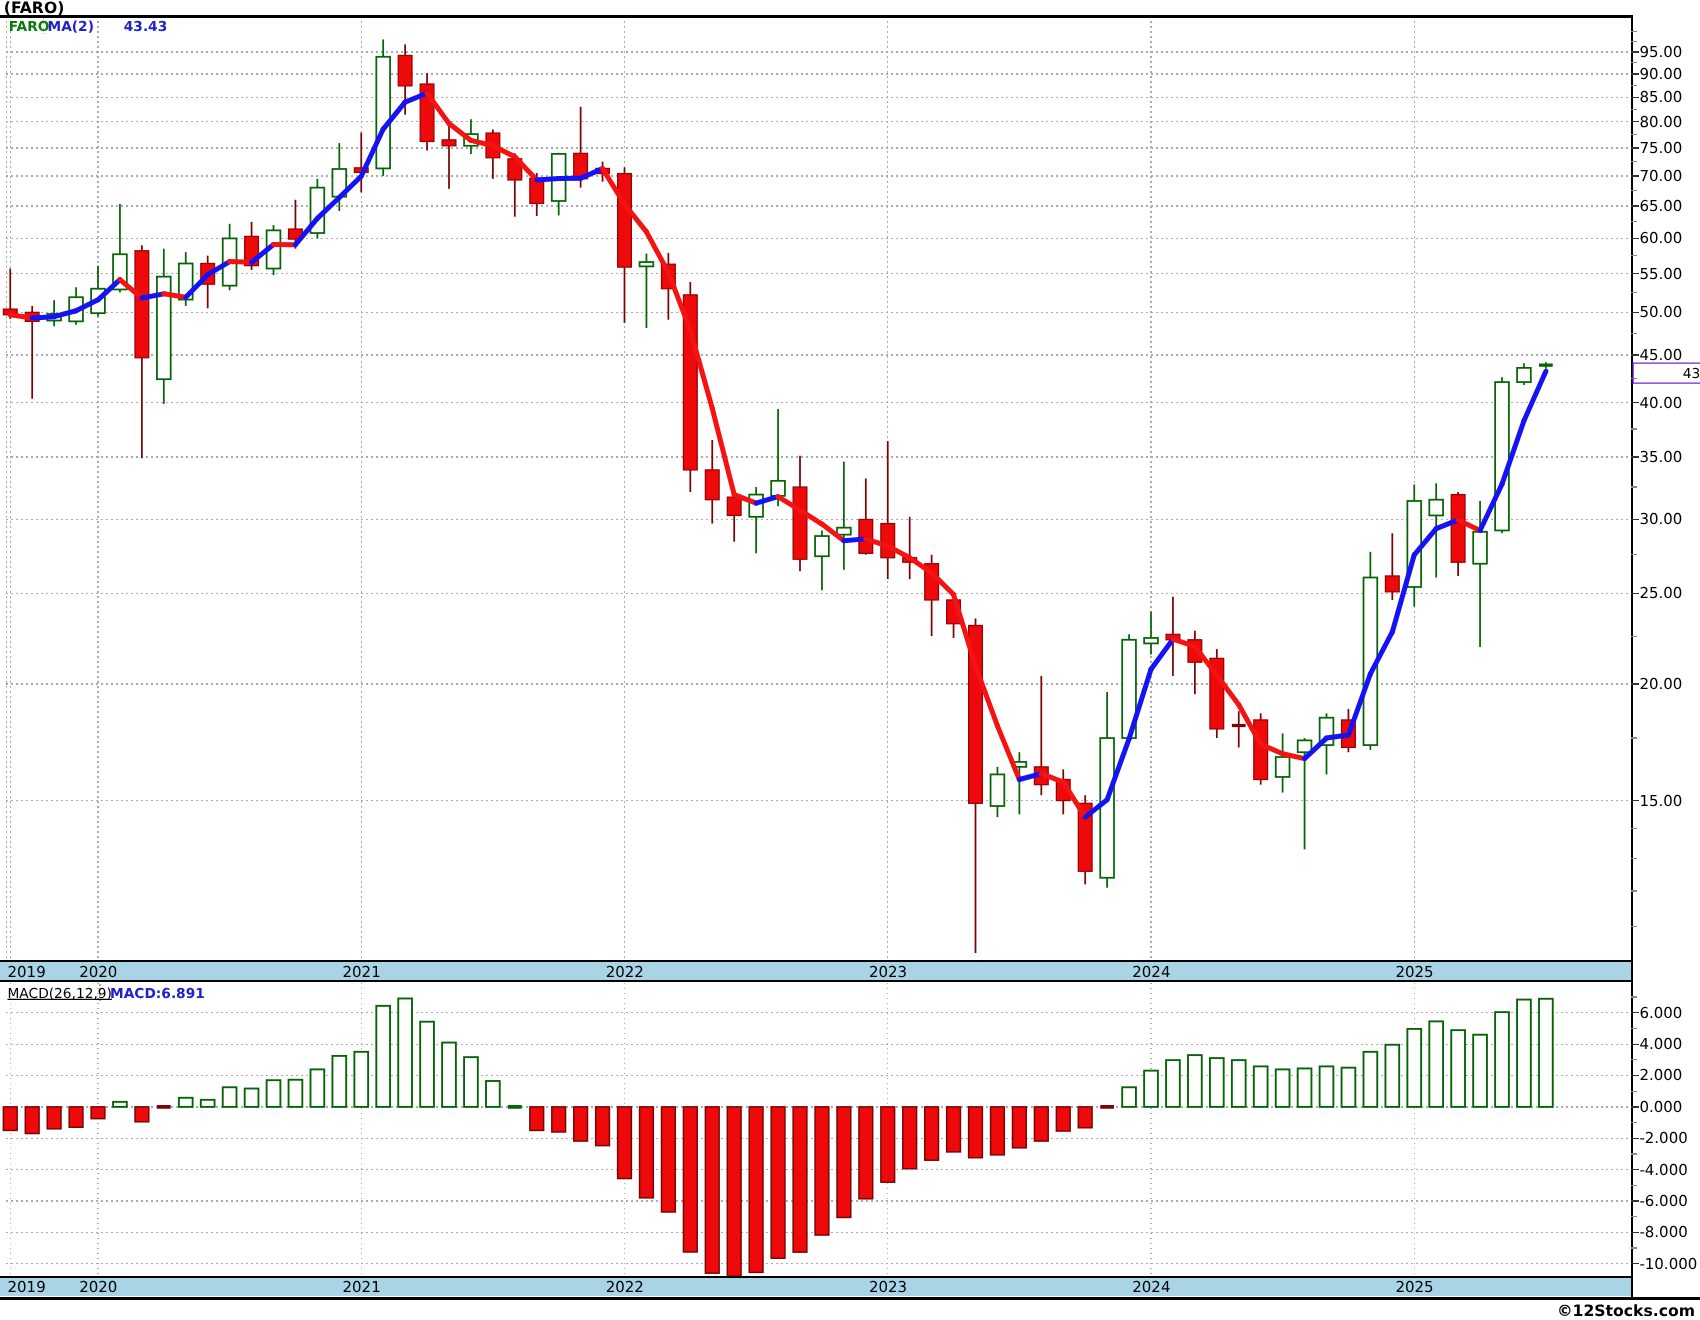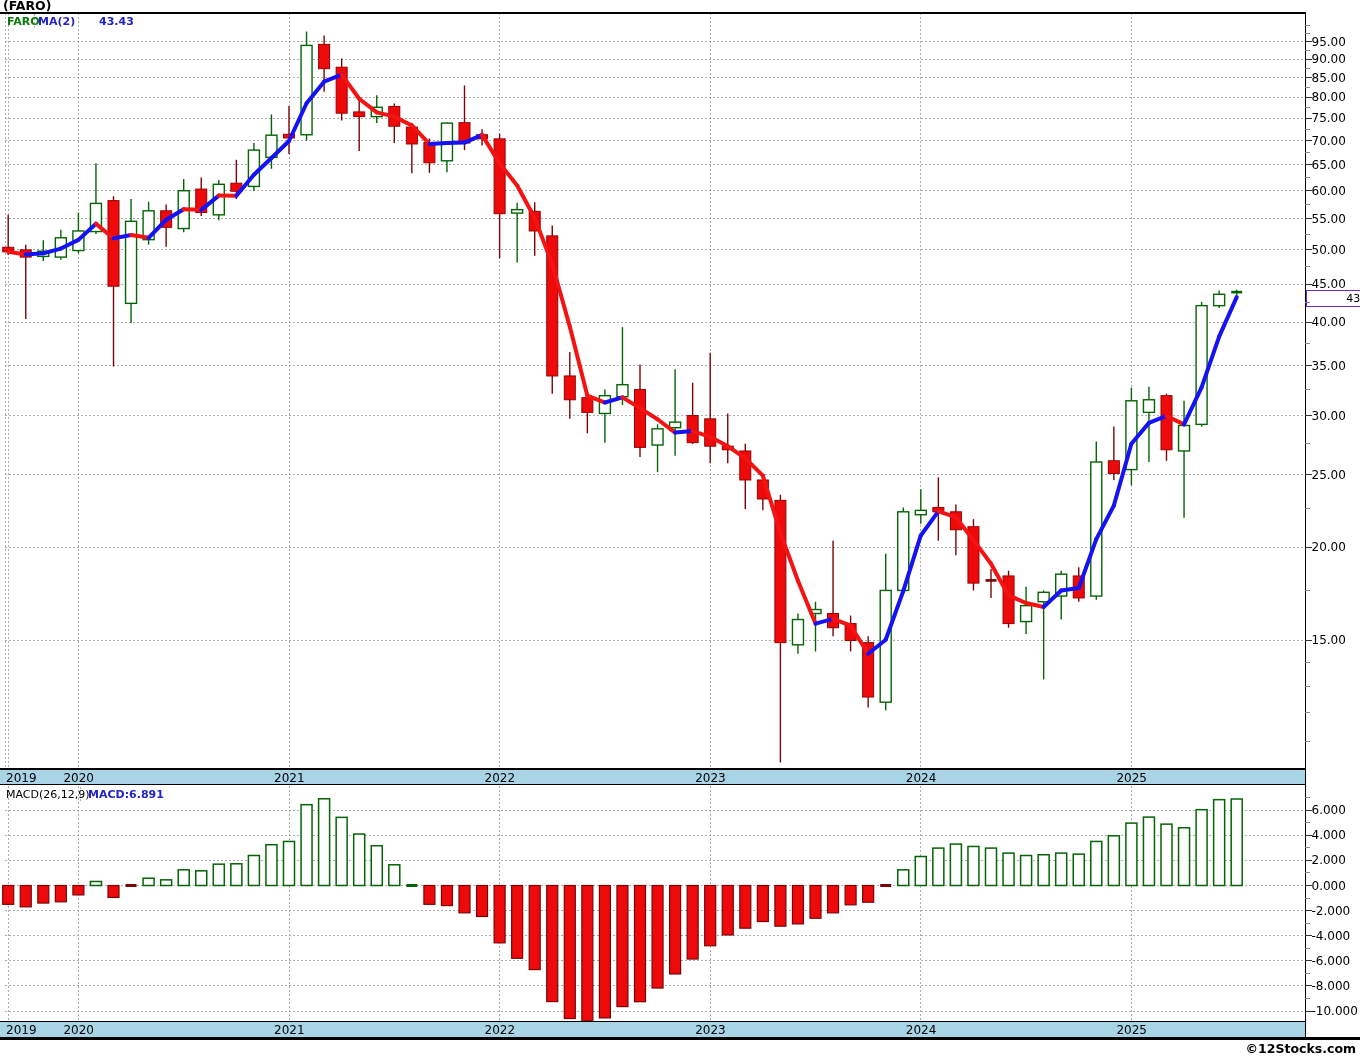--- a/index.html
+++ b/index.html
@@ -6,21 +6,21 @@
     font-family:"DejaVu Sans","Liberation Sans",sans-serif;}
   #stage{position:relative;width:1360px;height:1056px;}
   #chart-svg{position:absolute;left:0;top:0;}
   .ov{position:absolute;white-space:nowrap;}
   #page-title{left:3px;top:-2px;font-size:12.5px;font-weight:bold;color:#000;}
   .lg{top:15px;font-size:11px;font-weight:bold;}
   #lg-symbol{left:7px;color:#0a7a0a;}
   #lg-ma{left:38px;color:#2222cc;}
   #lg-maval{left:71px;color:#2222cc;margin-left:28px;}
   .mlg{top:788px;font-size:11px;}
-  #macd-label{left:6px;color:#000;}
+  #macd-label{left:6px;color:#000;text-decoration:underline;}
   #macd-value{left:88px;color:#2222cc;font-weight:bold;}
   #price-tag{left:1306px;top:290px;width:38px;height:15px;line-height:15px;
     text-align:center;font-size:11px;color:#000;border:1px solid #6d28d9;padding-left:36px;}
   #watermark{right:4px;top:1041px;font-size:12.5px;font-weight:bold;color:#000;margin-left:42px;}
 </style>
 </head>
 <body>
 
 <div id="stage">
   <svg id="chart-svg" width="1360" height="1056">

